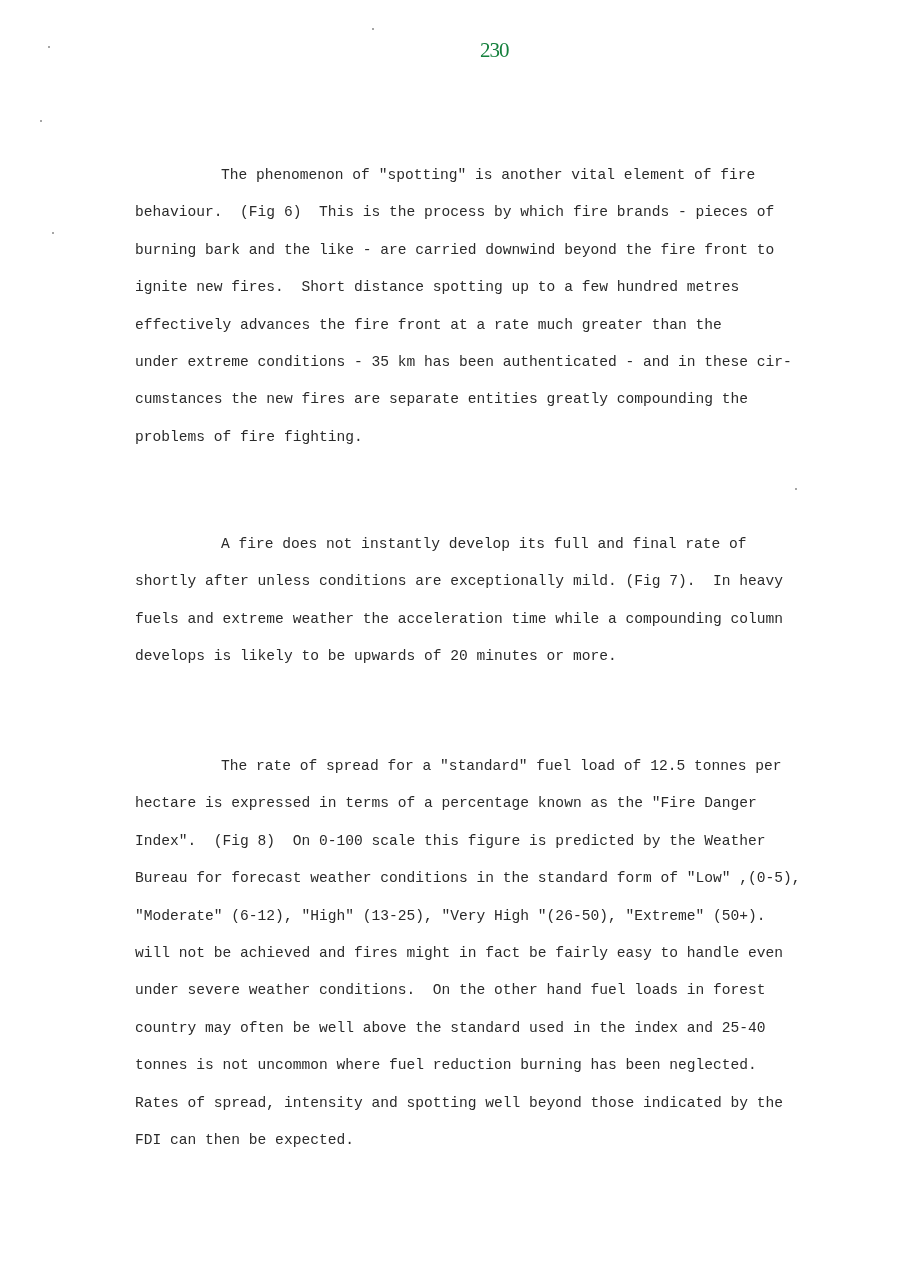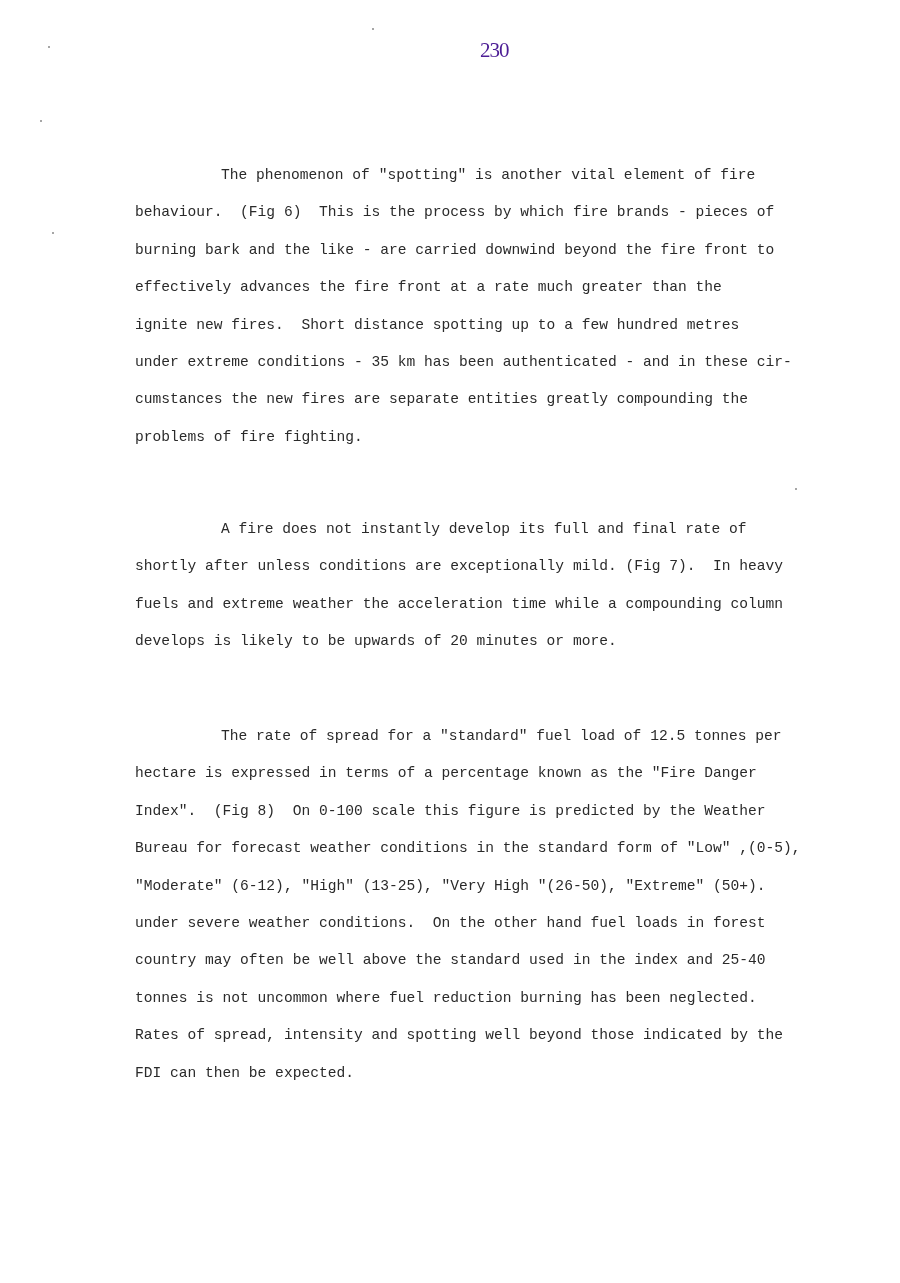--- a/index.html
+++ b/index.html
@@ -1,57 +1,58 @@
 <!DOCTYPE html>
 <html><head>
 <meta charset="utf-8">
 <style>
   html, body { margin:0; padding:0; }
   body { width:900px; height:1283px; background:#fff; position:relative; overflow:hidden;
          font-family:"Liberation Mono", "DejaVu Sans Mono", monospace; color:#2a2a2a; }
   .page-number { position:absolute; top:38px; left:480px; font-family:"Liberation Serif", serif;
-                 font-size:21px; letter-spacing:-1px; color:#4c1d95; }
+                 font-size:21px; letter-spacing:-1px; color:#15803d; }
   .para { position:absolute; left:135px; width:700px; font-size:14.6px; line-height:37.4px; }
   .line { display:block; white-space:pre; }
   .indent { padding-left:86px; }
   .speck { position:absolute; width:2px; height:2px; background:#888; border-radius:1px; }
 </style>
 </head>
 <body>
 
 <div class="page-number">230</div>
 
 <div class="speck" style="top:46px;left:48px"></div>
 <div class="speck" style="top:28px;left:372px"></div>
 <div class="speck" style="top:120px;left:40px"></div>
 <div class="speck" style="top:232px;left:52px"></div>
 <div class="speck" style="top:488px;left:795px"></div>
 
 <div class="para" style="top:157px">
   <span class="line indent">The phenomenon of "spotting" is another vital element of fire</span>
   <span class="line">behaviour.  (Fig 6)  This is the process by which fire brands - pieces of</span>
   <span class="line">burning bark and the like - are carried downwind beyond the fire front to</span>
+  <span class="line">ignite new fires.  Short distance spotting up to a few hundred metres</span>
   <span class="line">effectively advances the fire front at a rate much greater than the</span>
-  <span class="line">ignite new fires.  Short distance spotting up to a few hundred metres</span>
   <span class="line">under extreme conditions - 35 km has been authenticated - and in these cir-</span>
   <span class="line">cumstances the new fires are separate entities greatly compounding the</span>
   <span class="line">problems of fire fighting.</span>
 </div>
 
-<div class="para" style="top:511px">
+<div class="para" style="top:526px">
   <span class="line indent">A fire does not instantly develop its full and final rate of</span>
   <span class="line">shortly after unless conditions are exceptionally mild. (Fig 7).  In heavy</span>
   <span class="line">fuels and extreme weather the acceleration time while a compounding column</span>
   <span class="line">develops is likely to be upwards of 20 minutes or more.</span>
 </div>
 
-<div class="para" style="top:718px">
+<div class="para" style="top:748px">
   <span class="line indent">The rate of spread for a "standard" fuel load of 12.5 tonnes per</span>
   <span class="line">hectare is expressed in terms of a percentage known as the "Fire Danger</span>
   <span class="line">Index".  (Fig 8)  On 0-100 scale this figure is predicted by the Weather</span>
   <span class="line">Bureau for forecast weather conditions in the standard form of "Low" ,(0-5),</span>
   <span class="line">"Moderate" (6-12), "High" (13-25), "Very High "(26-50), "Extreme" (50+).</span>
+  <span class="line">will not be achieved and fires might in fact be fairly easy to handle even</span>
   <span class="line">under severe weather conditions.  On the other hand fuel loads in forest</span>
   <span class="line">country may often be well above the standard used in the index and 25-40</span>
   <span class="line">tonnes is not uncommon where fuel reduction burning has been neglected.</span>
   <span class="line">Rates of spread, intensity and spotting well beyond those indicated by the</span>
   <span class="line">FDI can then be expected.</span>
 </div>
 
 </body></html>

